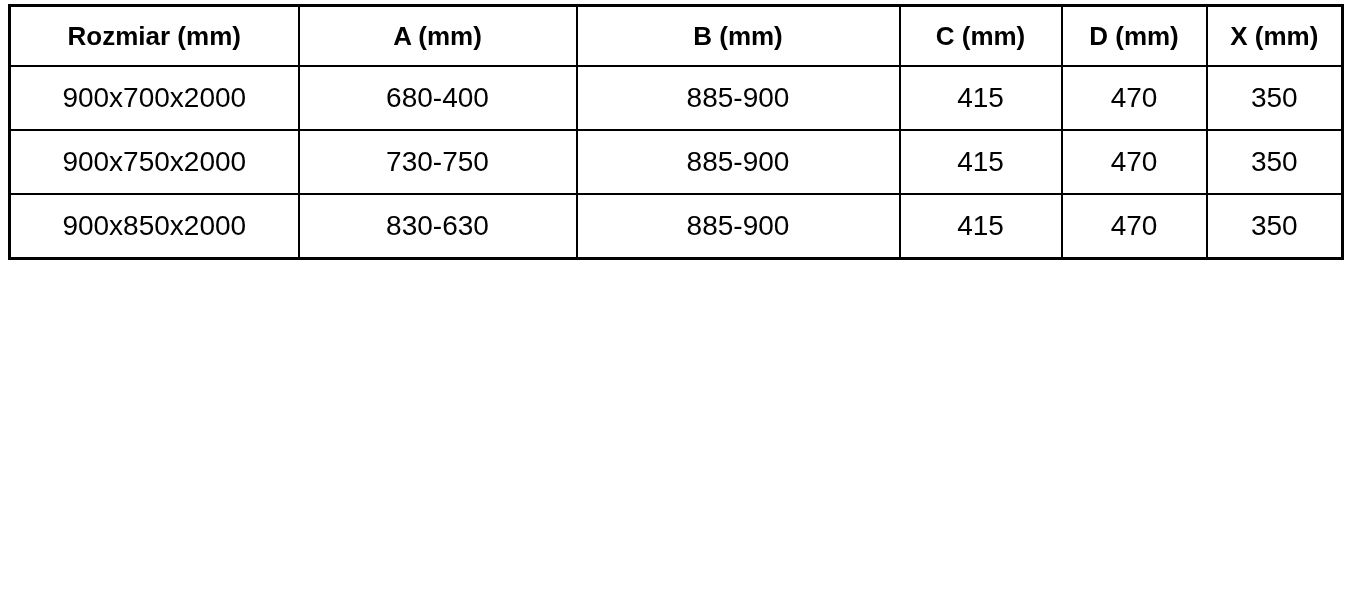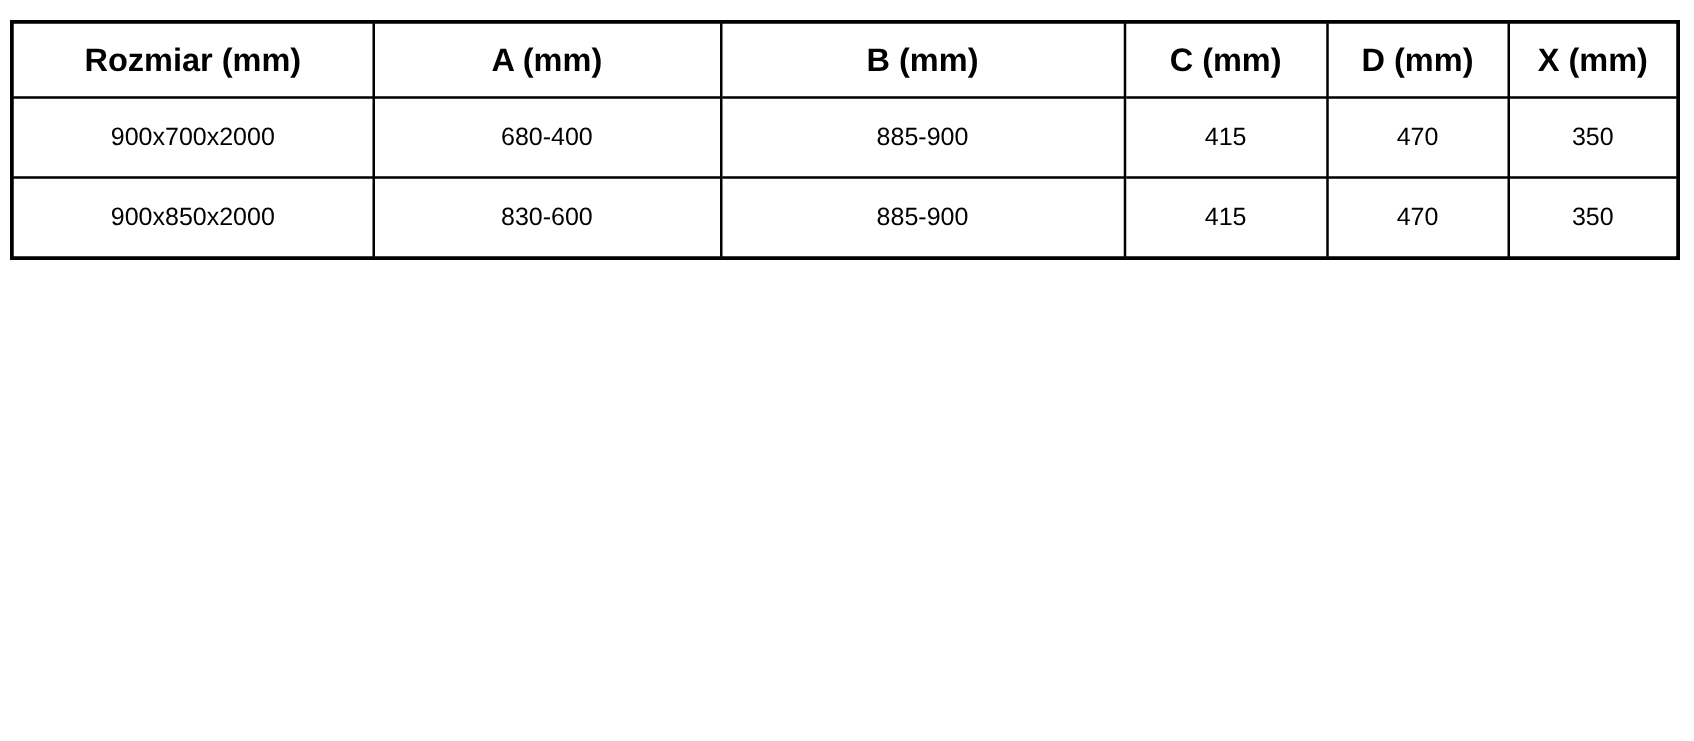--- a/index.html
+++ b/index.html
@@ -10,21 +10,21 @@
   body {
     position: relative;
     width: 1355px;
     height: 593px;
     font-family: "Liberation Sans", sans-serif;
     color: #000000;
   }
   table.spec-table {
     position: absolute;
     left: 8px;
-    top: 16px;
+    top: 4px;
     width: 1333px;
     border-collapse: collapse;
     table-layout: fixed;
     background: #ffffff;
     border: 3px solid #000000;
   }
   .spec-table th,
   .spec-table td {
     border: 2px solid #000000;
     text-align: center;
@@ -32,21 +32,21 @@
     padding: 0;
     overflow: hidden;
     white-space: nowrap;
   }
   .spec-table th {
     font-size: 26px;
     font-weight: bold;
     height: 58px;
   }
   .spec-table td {
-    font-size: 20px;
+    font-size: 28px;
     font-weight: normal;
     height: 62px;
   }
   col.c0 { width: 289px; }
   col.c1 { width: 278px; }
   col.c2 { width: 323px; }
   col.c3 { width: 162px; }
   col.c4 { width: 145px; }
   col.c5 { width: 136px; }
 </style>
@@ -75,21 +75,29 @@
   <tbody>
       <tr>
         <td>900x700x2000</td>
         <td>680-400</td>
         <td>885-900</td>
         <td>415</td>
         <td>470</td>
         <td>350</td>
       </tr>
       <tr>
+        <td>900x750x2000</td>
+        <td>730-750</td>
+        <td>885-900</td>
+        <td>415</td>
+        <td>470</td>
+        <td>350</td>
+      </tr>
+      <tr>
         <td>900x850x2000</td>
-        <td>830-600</td>
+        <td>830-630</td>
         <td>885-900</td>
         <td>415</td>
         <td>470</td>
         <td>350</td>
       </tr>
     </tbody>
 </table>
 
 </body></html>

